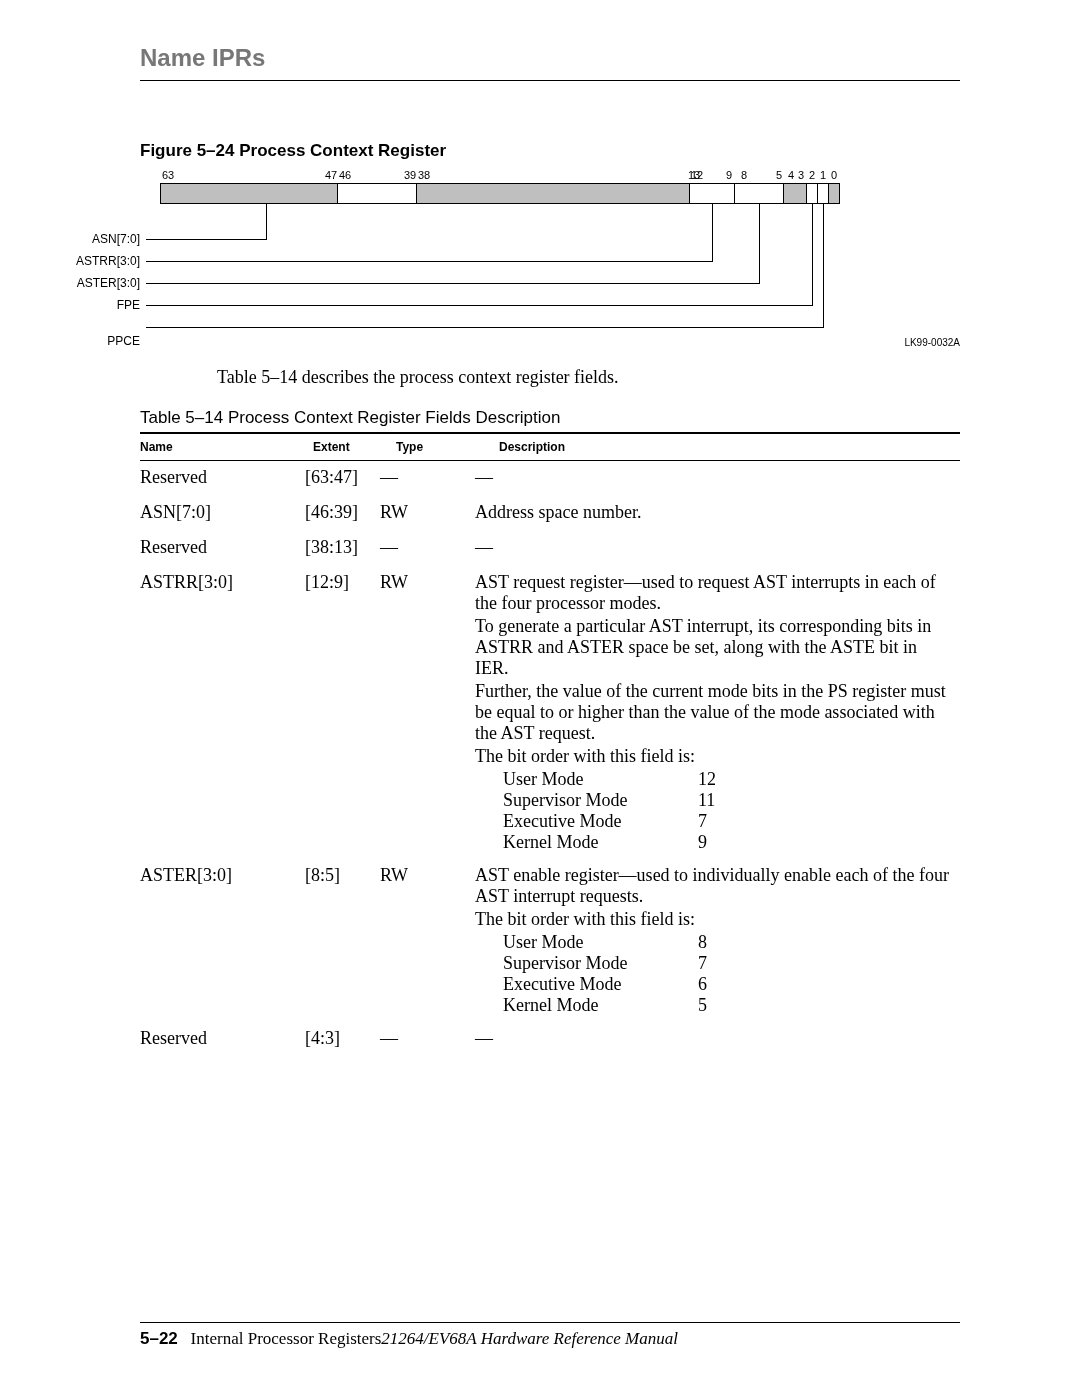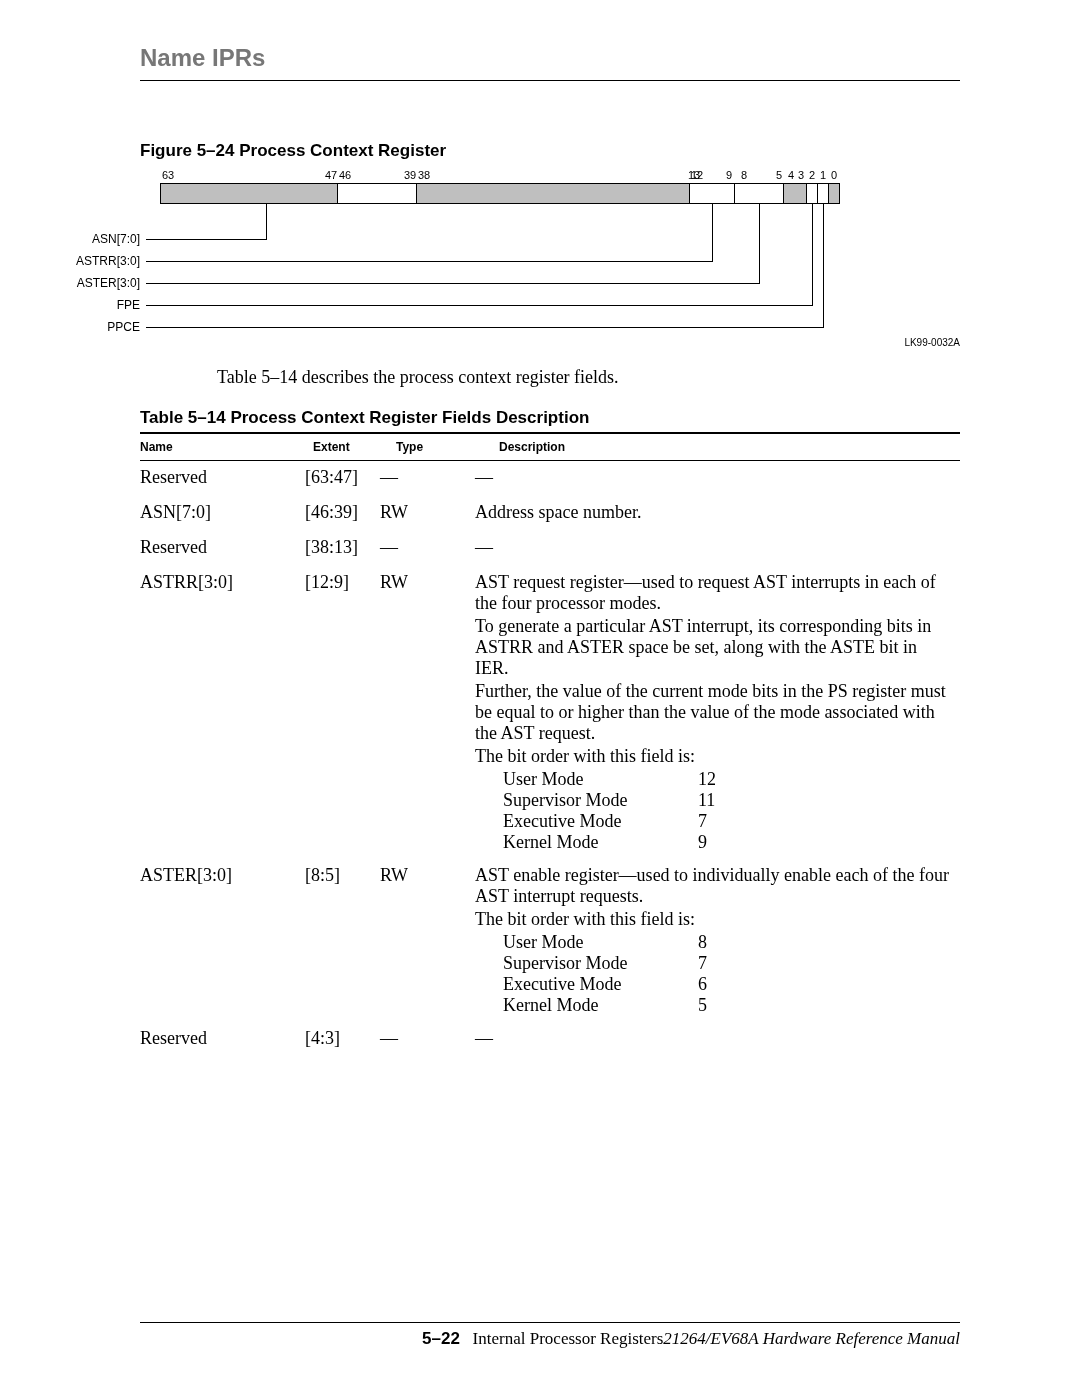--- a/index.html
+++ b/index.html
@@ -79,21 +79,21 @@
     font-family: Arial, Helvetica, sans-serif;
     font-size: 10px;
   }
 
   .intro {
     font-size: 18px;
     margin: 8px 0 20px 77px;
   }
   .tbl-caption {
     font-family: Arial, Helvetica, sans-serif;
-    font-weight: bold;
+    font-weight: normal;
     font-size: 17px;
     margin-bottom: 4px;
   }
   .tbl-top-rule { border: 0; border-top: 2px solid #000; margin: 0; }
   .tbl-mid-rule { border: 0; border-top: 1px solid #000; margin: 0; }
   table.fields {
     width: 100%;
     border-collapse: collapse;
     font-size: 18px;
   }
@@ -122,21 +122,21 @@
 
   .footer {
     position: absolute;
     bottom: 48px;
     left: 140px;
     right: 120px;
   }
   .footer-rule { border: 0; border-top: 1.5px solid #000; margin-bottom: 6px; }
   .footer-row {
     display: flex;
-    justify-content: flex-end;
+    justify-content: flex-start;
     font-size: 17px;
   }
   .footer-left { }
   .footer-left .pg {
     font-family: Arial, Helvetica, sans-serif;
     font-weight: bold;
   }
   .footer-right {
     font-style: italic;
     font-family: "Times New Roman", Times, serif;
@@ -189,21 +189,21 @@
     <div class="lead-vline" style="left:572px; top:35px; height:58px"></div>
 
     <span class="lead-label" style="left:-80px; top:107px; width:80px">ASTER[3:0]</span>
     <div class="lead-hline" style="left:6px; top:114px; width:613px"></div>
     <div class="lead-vline" style="left:619px; top:35px; height:80px"></div>
 
     <span class="lead-label" style="left:-40px; top:129px; width:40px">FPE</span>
     <div class="lead-hline" style="left:6px; top:136px; width:666px"></div>
     <div class="lead-vline" style="left:672px; top:35px; height:102px"></div>
 
-    <span class="lead-label" style="left:-48px; top:151px; width:48px">PPCE</span>
+    <span class="lead-label" style="left:-48px; top:165px; width:48px">PPCE</span>
     <div class="lead-hline" style="left:6px; top:158px; width:677px"></div>
     <div class="lead-vline" style="left:683px; top:35px; height:124px"></div>
 
     <span class="fig-id" style="right:0; top:168px">LK99-0032A</span>
   </div>
 
   <div class="intro">Table 5–14 describes the process context register fields.</div>
 
   <div class="tbl-caption">Table 5–14  Process Context Register Fields Description</div>
   <hr class="tbl-top-rule">

